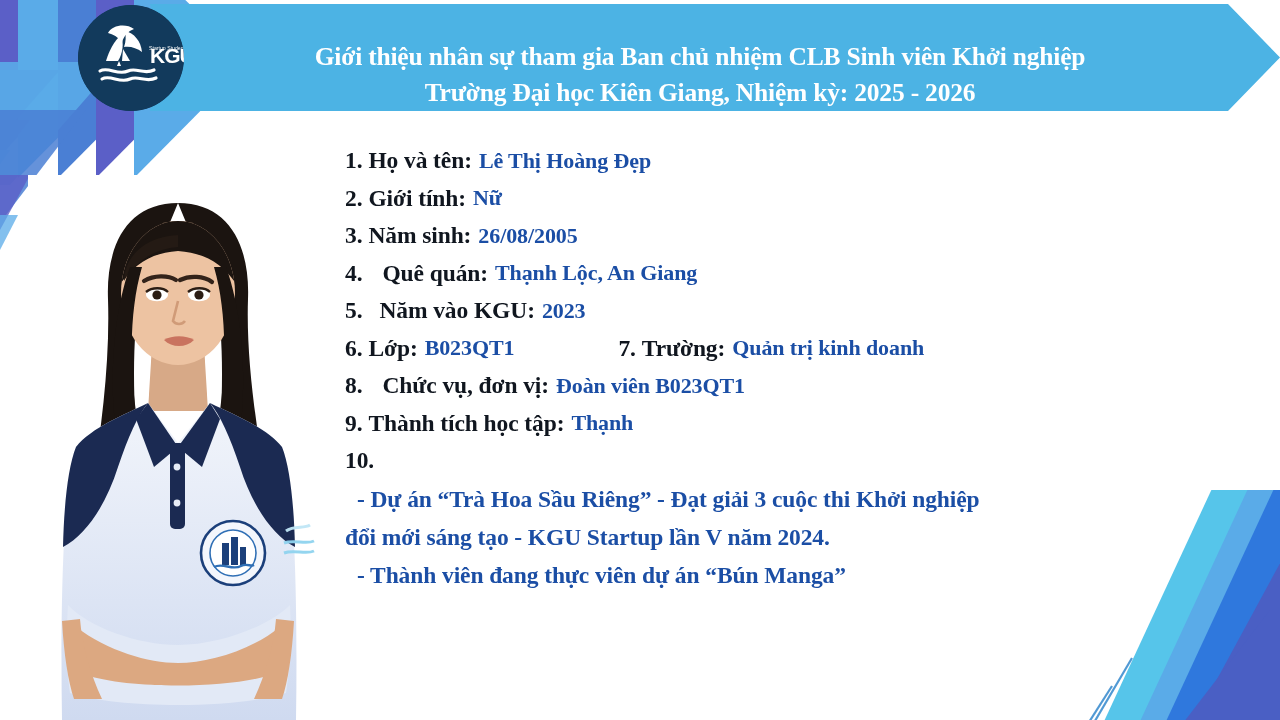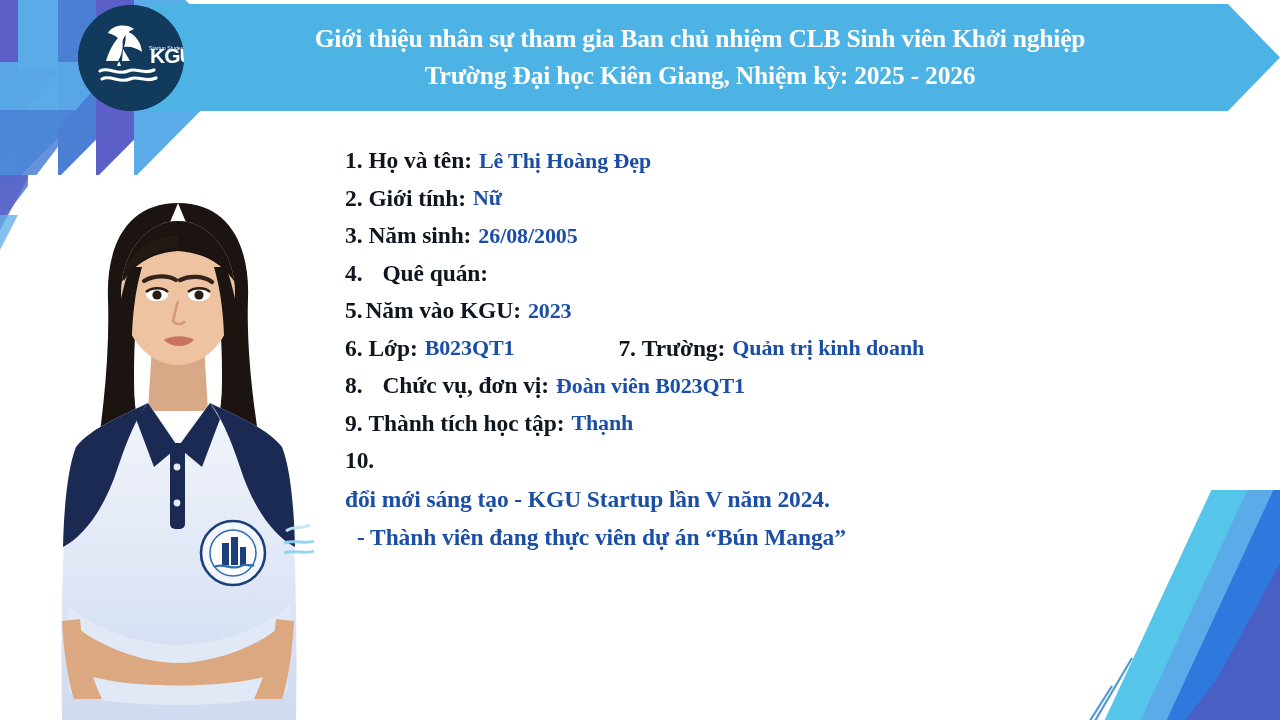--- a/index.html
+++ b/index.html
@@ -53,21 +53,21 @@
     inset: 0;
     background: #4cb3e4;
     clip-path: polygon(0 0, calc(100% - 52px) 0, 100% 50%, calc(100% - 52px) 100%, 0 100%, 14px 50%);
   }
   .banner-text {
     position: absolute;
     inset: 0;
     display: flex;
     flex-direction: column;
     align-items: center;
-    justify-content: center;
+    justify-content: flex-end;
     padding-left: 40px;
     padding-right: 70px;
     box-sizing: border-box;
   }
   .banner-line {
     color: #ffffff;
     font-weight: bold;
     font-size: 25.5px;
     line-height: 1.42;
     letter-spacing: -0.2px;
@@ -310,25 +310,26 @@
 
     <div class="row">
       <span class="lbl">3.</span>
       <span class="lbl" style="margin-left:6px">Năm sinh:</span>
       <span class="val">26/08/2005</span>
     </div>
 
     <div class="row">
       <span class="lbl">4.</span>
       <span class="lbl" style="margin-left:20px">Quê quán:</span>
+      <span class="val">Thạnh Lộc, An Giang</span>
     </div>
 
     <div class="row">
       <span class="lbl">5.</span>
-      <span class="lbl" style="margin-left:3px">Năm vào KGU:</span>
+      <span class="lbl" style="margin-left:17px">Năm vào KGU:</span>
       <span class="val">2023</span>
     </div>
 
     <div class="row row-split">
       <span class="lbl">6.</span>
       <span class="lbl" style="margin-left:6px">Lớp:</span>
       <span class="val">B023QT1</span>
       <span class="col-b">
         <span class="lbl">7.</span>
         <span class="lbl" style="margin-left:6px">Trường:</span>
@@ -345,17 +346,18 @@
     <div class="row">
       <span class="lbl">9.</span>
       <span class="lbl" style="margin-left:6px">Thành tích học tập:</span>
       <span class="val">Thạnh</span>
     </div>
 
     <div class="row">
       <span class="lbl">10.</span>
     </div>
 
+    <div class="exp indent"> - Dự án “Trà Hoa Sầu Riêng” - Đạt giải 3 cuộc thi Khởi nghiệp</div>
     <div class="exp">đổi mới sáng tạo - KGU Startup lần V năm 2024.</div>
     <div class="exp indent"> - Thành viên đang thực viên dự án “Bún Manga”</div>
 
   </div>
 </div>
 
 </body></html>

